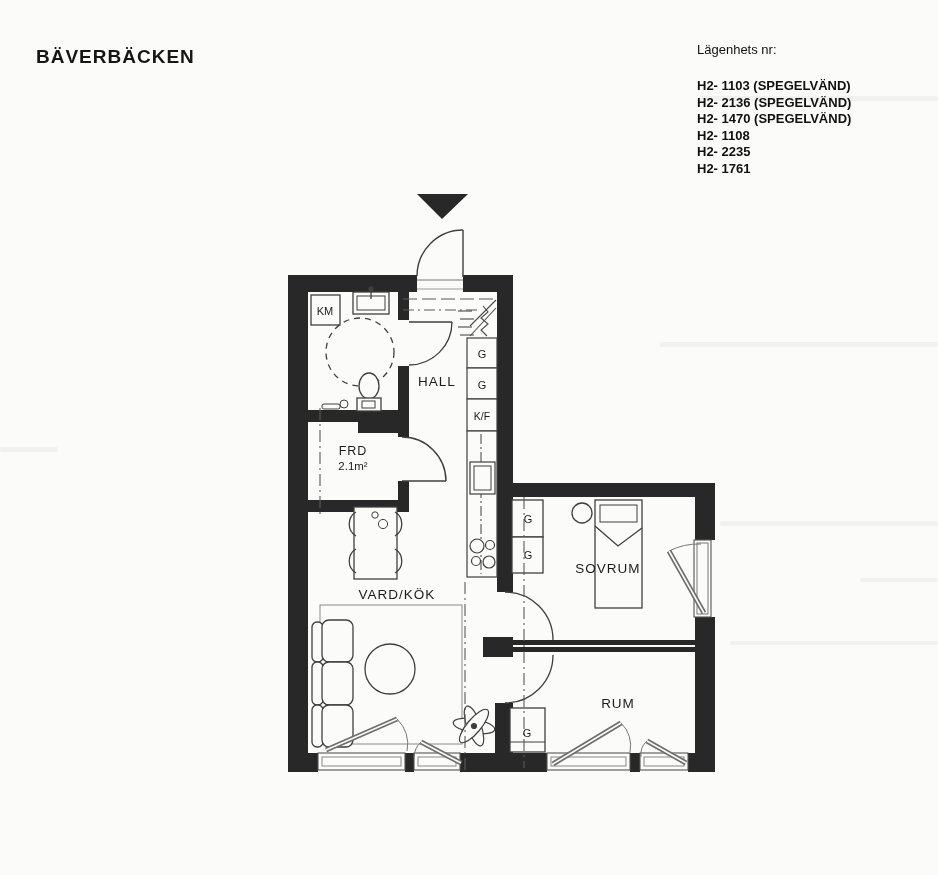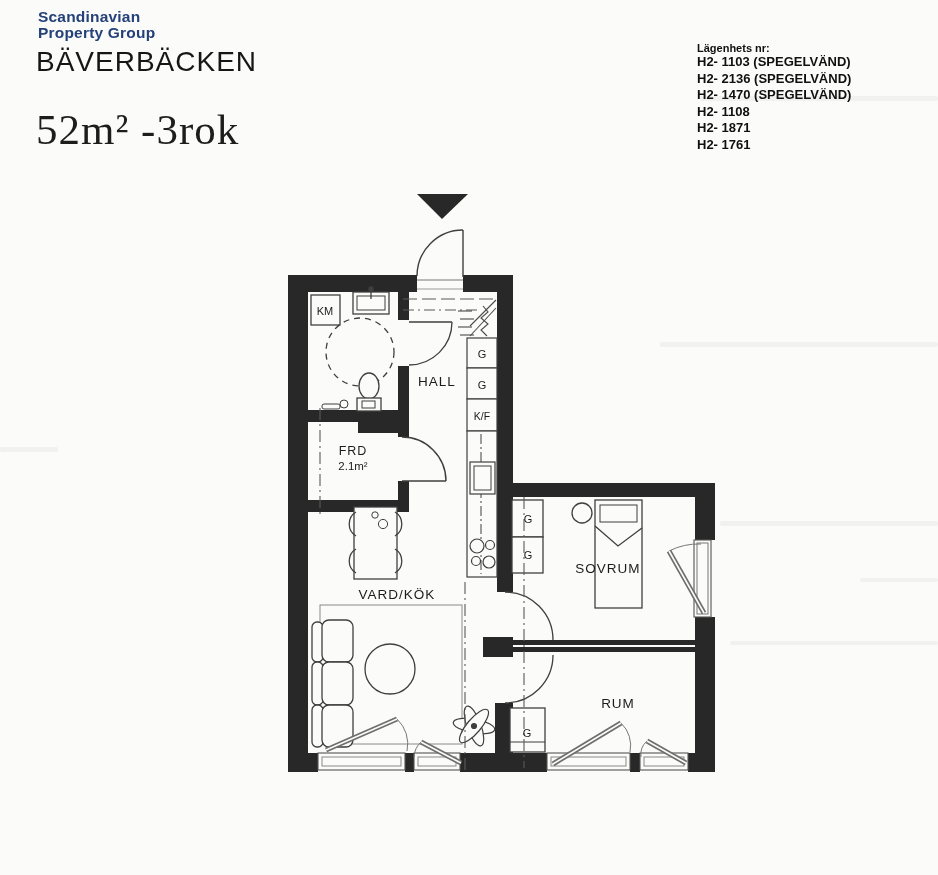--- a/index.html
+++ b/index.html
@@ -3,51 +3,46 @@
 <meta charset="utf-8">
 <style>
   html,body{margin:0;padding:0;background:#e8e8e8;}
   .page{
     position:relative; width:938px; height:875px;
     background:#fbfbf9; overflow:hidden;
     font-family:"Liberation Sans", sans-serif; color:#1b1b1b;
   }
   .logo{position:absolute; left:38px; top:9px; color:#25417a;
     font-size:15.5px; font-weight:bold; line-height:16px; letter-spacing:.2px;}
-  .project{position:absolute; left:36px; top:46px; font-size:28px;
-    font-weight:normal; letter-spacing:1px; color:#161616;}
+  .project{position:absolute; left:36px; top:46px; font-size:19px;
+    font-weight:bold; letter-spacing:1px; color:#161616;}
   .sizeLabel{position:absolute; left:36px; top:105px;
     font-family:"Liberation Serif", serif; font-size:43px; color:#1d1d1d;
     letter-spacing:1px;}
   .aptBlock{position:absolute; left:697px; top:42px; color:#101010;}
-  .aptTitle{font-size:11px; font-weight:bold; }
+  .aptTitle{font-size:13px; font-weight:normal; margin-bottom:21px;}
   .aptItem{font-size:13px; font-weight:bold; line-height:16.6px; white-space:nowrap;}
   svg.plan{position:absolute; left:0; top:0; width:938px; height:875px;}
   .lbl{font-family:"Liberation Sans", sans-serif; fill:#1c1c1c;}
   .streak{position:absolute; background:rgba(60,60,60,.05); border-radius:2px;}
 </style>
 </head>
 <body>
 
 <div class="page">
 
-  <div class="logo">
-    <div>Scandinavian</div>
-    <div>Property Group</div>
-  </div>
   <div class="project">BÄVERBÄCKEN</div>
-  <div class="sizeLabel">52m² -3rok</div>
 
   <div class="aptBlock">
     <div class="aptTitle">Lägenhets nr:</div>
     <div class="aptItem">H2- 1103 (SPEGELVÄND)</div>
     <div class="aptItem">H2- 2136 (SPEGELVÄND)</div>
     <div class="aptItem">H2- 1470 (SPEGELVÄND)</div>
     <div class="aptItem">H2- 1108</div>
-    <div class="aptItem">H2- 1871</div>
+    <div class="aptItem">H2- 2235</div>
     <div class="aptItem">H2- 1761</div>
   </div>
 
   <div class="streak" style="left:700px;top:96px;width:238px;height:5px"></div>
   <div class="streak" style="left:660px;top:342px;width:278px;height:5px"></div>
   <div class="streak" style="left:0;top:447px;width:58px;height:5px"></div>
   <div class="streak" style="left:720px;top:521px;width:218px;height:5px"></div>
   <div class="streak" style="left:860px;top:578px;width:78px;height:4px"></div>
   <div class="streak" style="left:730px;top:641px;width:208px;height:4px"></div>
 

